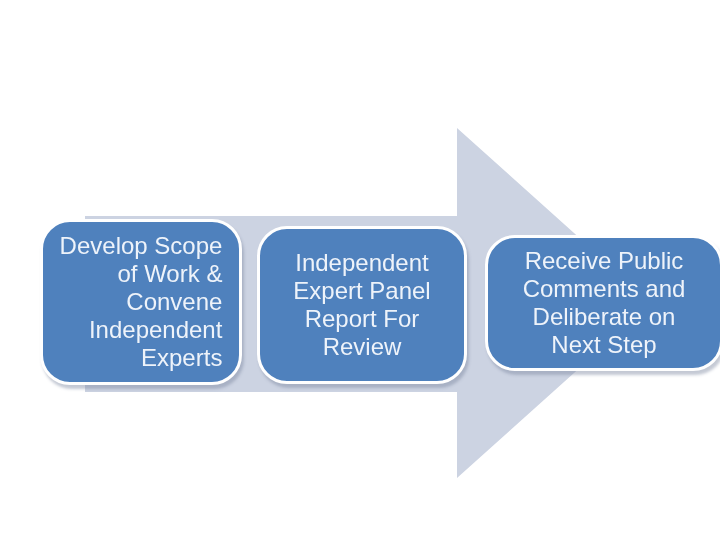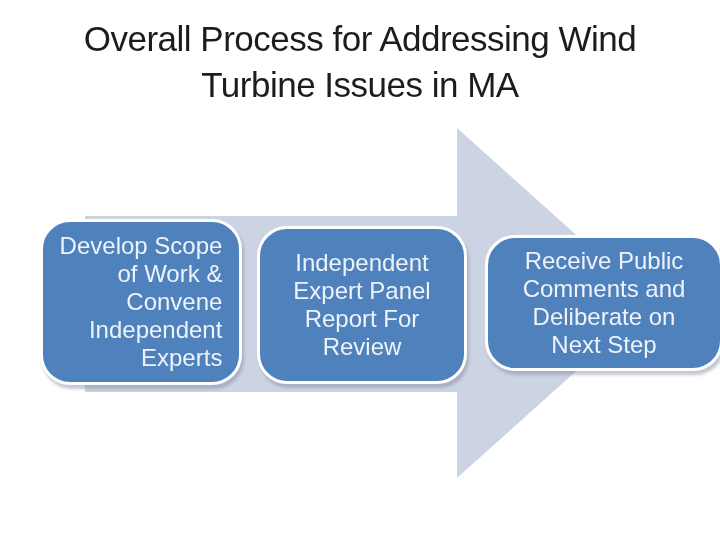--- a/index.html
+++ b/index.html
@@ -56,22 +56,20 @@
   }
   .step-1 { left: 40px;  top: 219px; width: 202px; height: 166px; text-align: right; }
   .step-2 { left: 257px; top: 226px; width: 210px; height: 158px; }
   .step-3 { left: 485px; top: 235px; width: 238px; height: 136px; }
 </style>
 </head>
 <body>
 
 <div class="slide">
 
-  <h1 class="title">Overall Process for Addressing Wind
-Turbine Issues in MA</h1>
 
   <svg class="arrow-svg" viewBox="0 0 720 540" xmlns="http://www.w3.org/2000/svg">
     <polygon points="85,216 457,216 457,128 652,303 457,478 457,392 85,392" fill="#ccd3e2"></polygon>
   </svg>
 
   <div class="step step-1">
     <span>Develop Scope
 of Work &amp;
 Convene
 Independent

